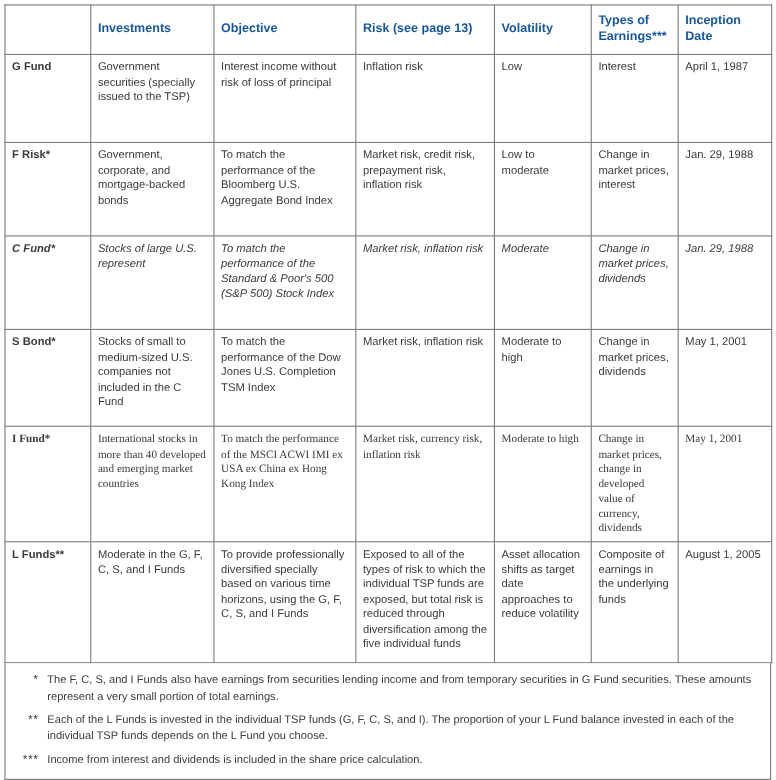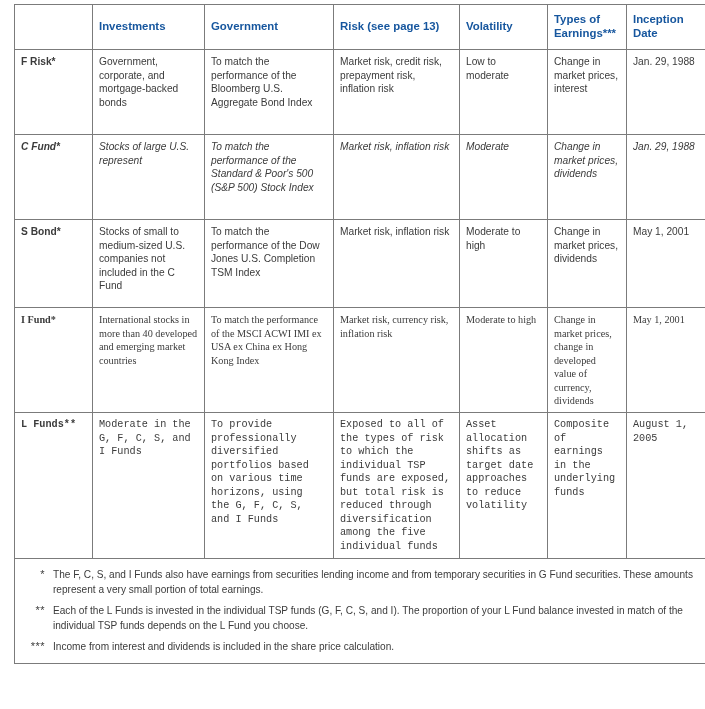--- a/index.html
+++ b/index.html
@@ -12,21 +12,21 @@
     width: 705px;
     height: 709px;
     font-family: "Liberation Sans", sans-serif;
     color: #3b3b3b;
     overflow: hidden;
   }
   .page {
     width: 705px;
     height: 709px;
     position: relative;
-    padding: 4px 4px 0 14px;
+    padding: 4px 4px 0 4px;
   }
   table.fund-table {
     border-collapse: collapse;
     width: 697px;
     table-layout: fixed;
     margin: 0;
   }
   table.fund-table th,
   table.fund-table td {
     border: 1px solid #7b7b7b;
@@ -64,21 +64,21 @@
   col.c3 { width: 126px; }
   col.c4 { width: 88px; }
   col.c5 { width: 79px; }
   col.c6 { width: 85px; }
 
   tr.row-g td    { height: 80px; }
   tr.row-f td    { height: 85px; }
   tr.row-c td    { height: 85px; font-style: italic; }
   tr.row-s td    { height: 88px; }
   tr.row-i td    { height: 100px; font-family: Liberation Serif, serif; }
-  tr.row-l td    { height: 110px; font-family: Liberation Mono, monospace; }
+  tr.row-l td    { height: 110px; }
 
   .notes {
     width: 697px;
     border: 1px solid #7b7b7b;
     border-top: none;
     padding: 8px 10px 9px 10px;
     background: #ffffff;
   }
   .note {
     display: flex;
@@ -116,28 +116,37 @@
         <col class="c2">
         <col class="c3">
         <col class="c4">
         <col class="c5">
         <col class="c6">
     </colgroup>
     <thead>
       <tr>
         <th></th>
         <th>Investments</th>
-        <th>Government</th>
+        <th>Objective</th>
         <th>Risk (see page 13)</th>
         <th>Volatility</th>
         <th>Types of Earnings***</th>
         <th>Inception Date</th>
       </tr>
     </thead>
     <tbody>
+      <tr class="row-g">
+        <td class="fund-name">G Fund</td>
+        <td>Government securities (specially issued to the TSP)</td>
+        <td>Interest income without risk of loss of principal</td>
+        <td>Inflation risk</td>
+        <td>Low</td>
+        <td>Interest</td>
+        <td>April 1, 1987</td>
+      </tr>
       <tr class="row-f">
         <td class="fund-name">F Risk*</td>
         <td>Government, corporate, and mortgage-backed bonds</td>
         <td>To match the performance of the Bloomberg U.S. Aggregate Bond Index</td>
         <td>Market risk, credit risk, prepayment risk, inflation risk</td>
         <td>Low to moderate</td>
         <td>Change in market prices, interest</td>
         <td>Jan. 29, 1988</td>
       </tr>
       <tr class="row-c">
@@ -163,37 +172,37 @@
         <td>International stocks in more than 40 developed and emerging market countries</td>
         <td>To match the performance of the MSCI ACWI IMI ex USA ex China ex Hong Kong Index</td>
         <td>Market risk, currency risk, inflation risk</td>
         <td>Moderate to high</td>
         <td>Change in market prices, change in developed value of currency, dividends</td>
         <td>May 1, 2001</td>
       </tr>
       <tr class="row-l">
         <td class="fund-name">L Funds**</td>
         <td>Moderate in the G, F, C, S, and I Funds</td>
-        <td>To provide professionally diversified portfolios based on various time horizons, using the G, F, C, S, and I Funds</td>
+        <td>To provide professionally diversified specially based on various time horizons, using the G, F, C, S, and I Funds</td>
         <td>Exposed to all of the types of risk to which the individual TSP funds are exposed, but total risk is reduced through diversification among the five individual funds</td>
         <td>Asset allocation shifts as target date approaches to reduce volatility</td>
         <td>Composite of earnings in the underlying funds</td>
         <td>August 1, 2005</td>
       </tr>
     </tbody>
   </table>
 
   <div class="notes">
     <div class="note">
       <div class="note-mark">*</div>
       <div class="note-text">The F, C, S, and I Funds also have earnings from securities lending income and from temporary securities in G Fund securities. These amounts represent a very small portion of total earnings.</div>
     </div>
     <div class="note">
       <div class="note-mark">**</div>
-      <div class="note-text">Each of the L Funds is invested in the individual TSP funds (G, F, C, S, and I). The proportion of your L Fund balance invested in match of the individual TSP funds depends on the L Fund you choose.</div>
+      <div class="note-text">Each of the L Funds is invested in the individual TSP funds (G, F, C, S, and I). The proportion of your L Fund balance invested in each of the individual TSP funds depends on the L Fund you choose.</div>
     </div>
     <div class="note">
       <div class="note-mark">***</div>
       <div class="note-text">Income from interest and dividends is included in the share price calculation.</div>
     </div>
   </div>
 
 </div>
 
 </body></html>

